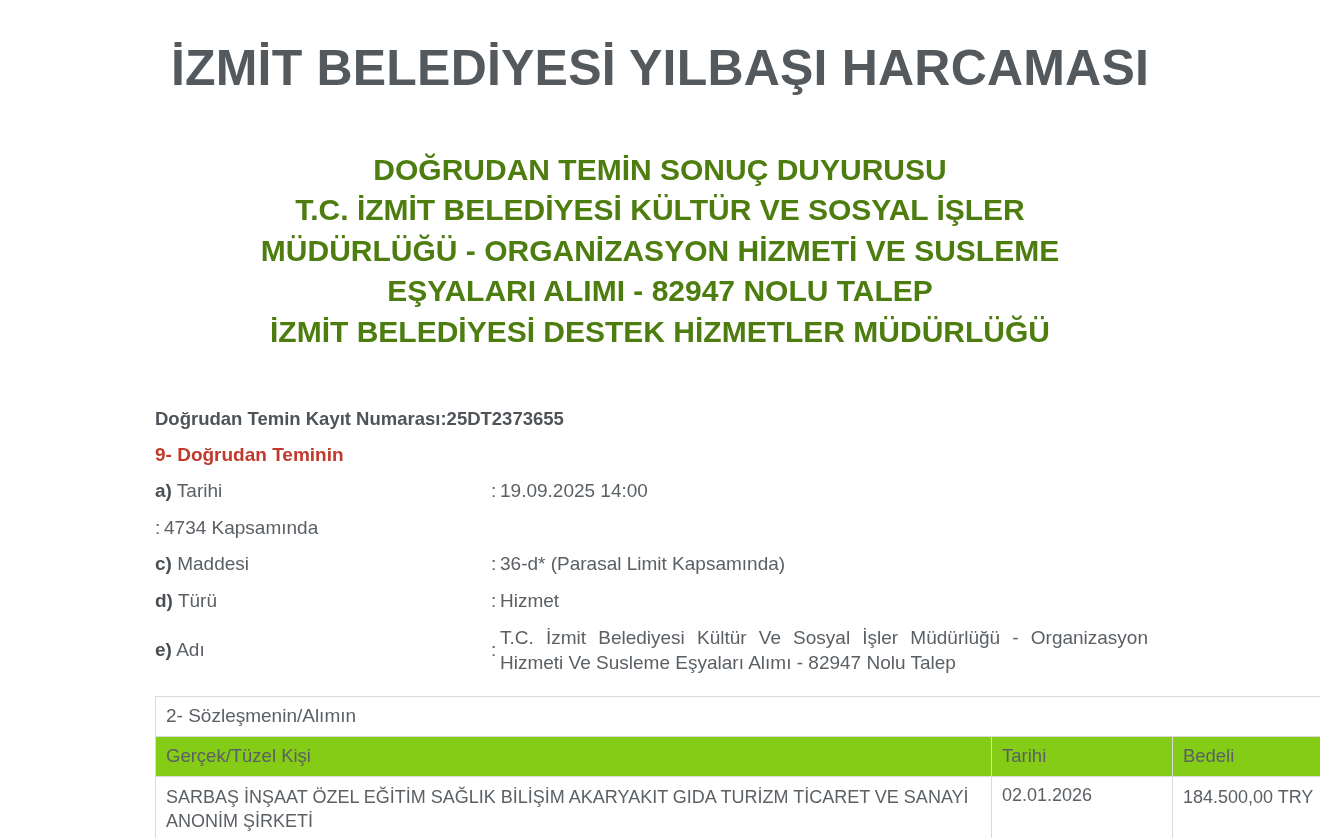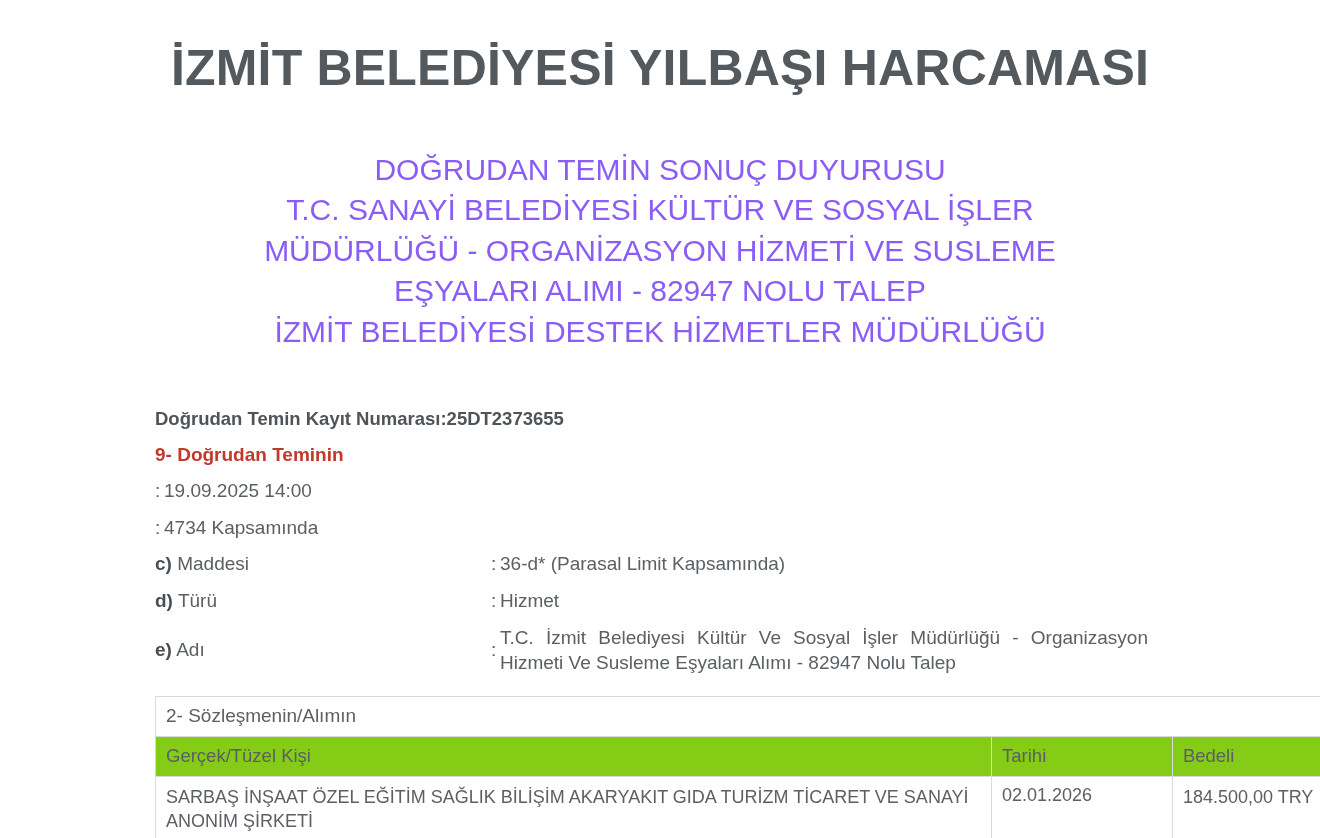--- a/index.html
+++ b/index.html
@@ -27,22 +27,22 @@
     font-size: 50px;
     font-weight: bold;
     color: #54595e;
     letter-spacing: 0.2px;
     margin: 40px 0 0 0;
     line-height: 1.15;
   }
   .subtitle-block {
     text-align: center;
     font-size: 30px;
-    font-weight: normal;
-    color: #8b5cf6;
+    font-weight: bold;
+    color: #4d7c0f;
     line-height: 1.35;
     margin-top: 52px;
   }
   .subtitle-line { display: block; }
 
   
   .content {
     margin: 56px 0 0 0;
     padding: 0 155px 0 155px;
     box-sizing: border-box;
@@ -135,37 +135,41 @@
 </style>
 </head>
 <body>
 
 <div class="page">
 
   <h1 class="main-title">İZMİT BELEDİYESİ YILBAŞI HARCAMASI</h1>
 
   <div class="subtitle-block">
     <span class="subtitle-line">DOĞRUDAN TEMİN SONUÇ DUYURUSU</span>
-    <span class="subtitle-line">T.C. SANAYİ BELEDİYESİ KÜLTÜR VE SOSYAL İŞLER</span>
+    <span class="subtitle-line">T.C. İZMİT BELEDİYESİ KÜLTÜR VE SOSYAL İŞLER</span>
     <span class="subtitle-line">MÜDÜRLÜĞÜ - ORGANİZASYON HİZMETİ VE SUSLEME</span>
     <span class="subtitle-line">EŞYALARI ALIMI - 82947 NOLU TALEP</span>
     <span class="subtitle-line">İZMİT BELEDİYESİ DESTEK HİZMETLER MÜDÜRLÜĞÜ</span>
   </div>
 
   <div class="content">
 
     <div class="kayit">
       <span>Doğrudan Temin Kayıt Numarası:</span><span>25DT2373655</span>
     </div>
 
     <div class="section-heading">9- Doğrudan Teminin</div>
 
     <div class="rows">
 
       <div class="row">
+        <div class="row-label">
+          <b>a)</b>
+          <span>Tarihi</span>
+        </div>
         <div class="row-colon">:</div>
         <div class="row-value">19.09.2025 14:00</div>
       </div>
 
       <div class="row">
         <div class="row-colon">:</div>
         <div class="row-value">4734 Kapsamında</div>
       </div>
 
       <div class="row">

